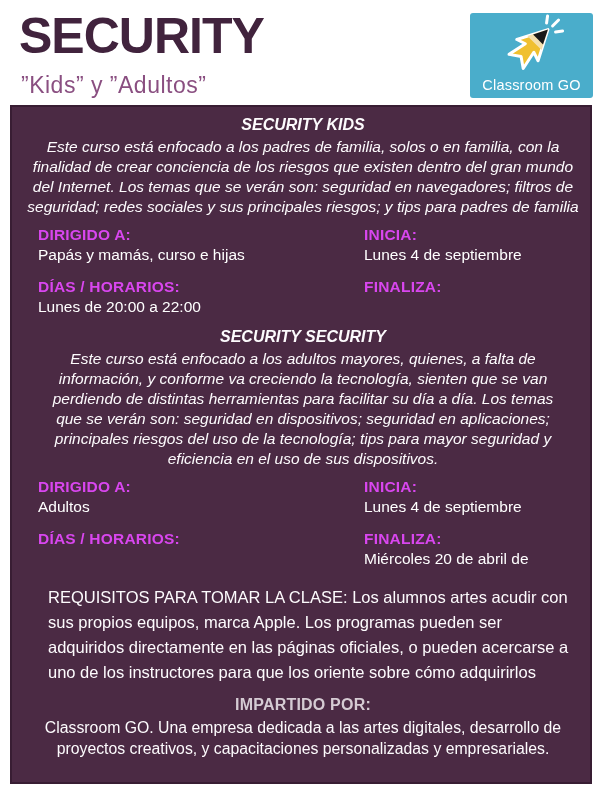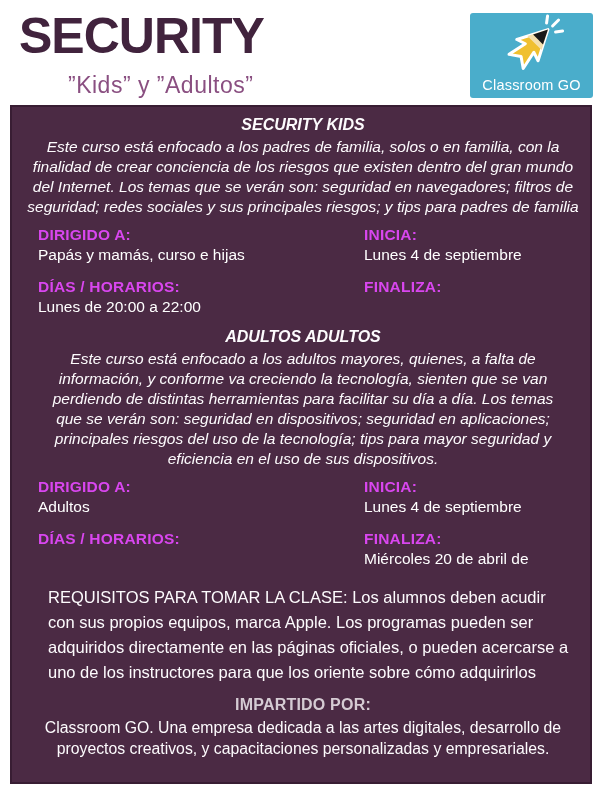--- a/index.html
+++ b/index.html
@@ -30,21 +30,20 @@
     color: #41233d;
     line-height: 1.05;
   }
   .subtitle {
     position: absolute;
     left: 21px; top: 72px;
     font-size: 23px;
     font-weight: normal;
     color: #8a4f81;
     letter-spacing: 0.5px;
-    margin-left: 47px;
   }
   .logo-box {
     position: absolute;
     top: 13px; right: 7px;
     width: 123px; height: 85px;
     background: #4aadcb;
     border-radius: 3px;
   }
   .logo-art {
     position: absolute;
@@ -186,21 +185,21 @@
           <div class="flabel">DÍAS / HORARIOS:</div>
           <div class="fvalue">Lunes de 20:00 a 22:00</div>
         </div>
         <div>
           <div class="flabel">FINALIZA:</div>
         </div>
       </div>
     </div>
 
     <div class="adults-block">
-      <div class="course-title">ADULTOS ADULTOS</div>
+      <div class="course-title">SECURITY SECURITY</div>
       <div class="course-desc adults">Este curso está enfocado a los adultos mayores, quienes, a falta de información, y conforme va creciendo la tecnología, sienten que se van perdiendo de distintas herramientas para facilitar su día a día. Los temas que se verán son: seguridad en dispositivos; seguridad en aplicaciones; principales riesgos del uso de la tecnología; tips para mayor seguridad y eficiencia en el uso de sus dispositivos.</div>
 
       <div class="detail-grid">
         <div>
           <div class="flabel">DIRIGIDO A:</div>
           <div class="fvalue">Adultos</div>
         </div>
         <div>
           <div class="flabel">INICIA:</div>
           <div class="fvalue">Lunes 4 de septiembre</div>
@@ -208,21 +207,21 @@
         <div>
           <div class="flabel">DÍAS / HORARIOS:</div>
         </div>
         <div>
           <div class="flabel">FINALIZA:</div>
           <div class="fvalue">Miércoles 20 de abril de</div>
         </div>
       </div>
     </div>
 
-    <div class="requirements">REQUISITOS PARA TOMAR LA CLASE: Los alumnos deben acudir con sus propios equipos, marca Apple. Los programas pueden ser adquiridos directamente en las páginas oficiales, o pueden acercarse a uno de los instructores para que los oriente sobre cómo adquirirlos</div>
+    <div class="requirements">REQUISITOS PARA TOMAR LA CLASE: Los alumnos artes acudir con sus propios equipos, marca Apple. Los programas pueden ser adquiridos directamente en las páginas oficiales, o pueden acercarse a uno de los instructores para que los oriente sobre cómo adquirirlos</div>
 
     <div class="taught-by">
       <div class="taught-by-label">IMPARTIDO POR:</div>
       <div class="taught-by-text">Classroom GO. Una empresa dedicada a las artes digitales, desarrollo de proyectos creativos, y capacitaciones personalizadas y empresariales.</div>
     </div>
 
   </div>
 </div>
 
 </body></html>

